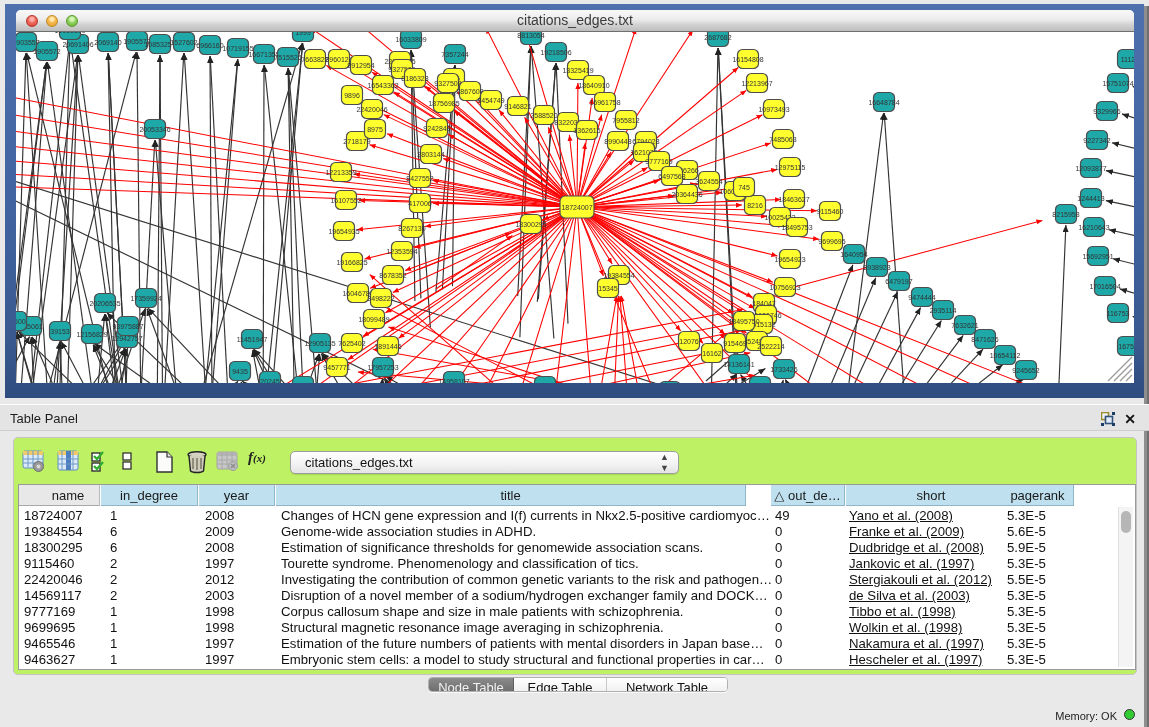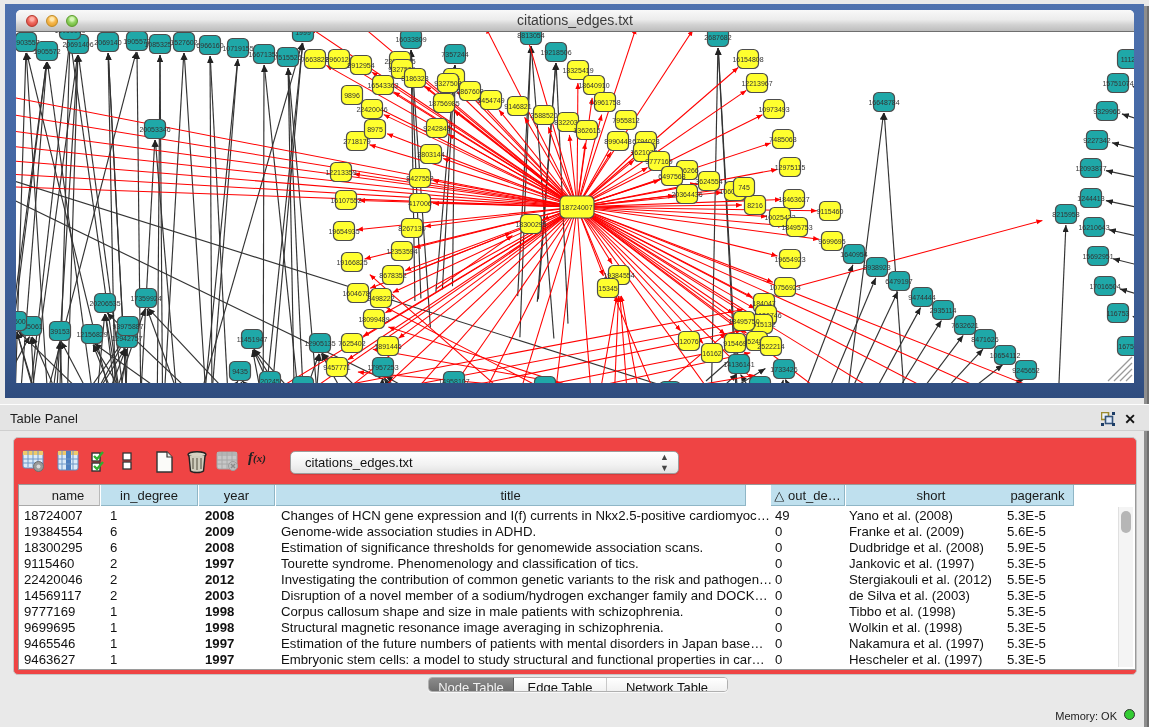--- a/index.html
+++ b/index.html
@@ -23,41 +23,41 @@
 #rstrip2 { position:absolute; right:0; top:6px; width:2px; height:721px; background:#6f6f6f; }
 
 
 #tp-head { position:absolute; left:0; top:404px; width:1149px; height:27px; background:#e4e4e4;
   border-top:1px solid #fdfdfd; border-bottom:1px solid #cfcfcf; }
 #tp-head .t { position:absolute; left:10px; top:6px; font-size:13px; color:#1e1e1e; }
 #tp-float { position:absolute; right:34px; top:7px; width:14px; height:14px; }
 #tp-close { position:absolute; right:13px; top:6px; font-size:14px; font-weight:bold; color:#111; }
 
 #panel { position:absolute; left:13px; top:437px; width:1124px; height:238px;
-  background:#ef4444; border:1px solid #c4c4c4; border-radius:5px; }
+  background:#bef264; border:1px solid #c4c4c4; border-radius:5px; }
 #toolbar { position:absolute; left:6px; top:7px; height:32px; width:1100px; }
 .tbi { position:absolute; top:5px; }
 #combo { position:absolute; left:270px; top:6px; width:389px; height:23px; border:1px solid #9d9d9d; border-radius:5px;
   background:linear-gradient(180deg,#ffffff 0%,#f2f2f2 60%,#e3e3e3 100%); font-size:13px; color:#111;
   line-height:22px; padding-left:14px; box-shadow:0 1px 1px rgba(0,0,0,0.12); }
 #combo .arr { position:absolute; right:9px; top:0px; font-size:9px; color:#444; line-height:11px; }
 
 #table { position:absolute; left:4px; top:46px; width:1118px; height:186px; background:#fff; border:1px solid #9a9a9a; }
 #thead { position:absolute; left:0; top:0; width:1112px; height:21px; }
 .th { position:absolute; top:0; height:21px; background:#bfe0ee; border-right:1px solid #8fb6c6; border-bottom:1px solid #8fb6c6;
   font-size:13px; color:#1a1a1a; text-align:center; line-height:21px; }
 #tbody { position:absolute; left:0; top:23px; width:1112px; }
 .tr { position:relative; height:16px; width:1112px; white-space:nowrap; }
 .c { position:absolute; top:0; font-size:13.2px; color:#111; line-height:16.5px; overflow:hidden; }
 .c0 { left:5px;  width:74px; }
 .c1 { left:91px; width:86px; }
-.c2 { left:186px; width:68px;font-weight:bold; }
+.c2 { left:186px; width:68px; }
 .c3 { left:262px; width:492px; }
 .c4 { left:756px; width:68px; }
-.c5 { left:830px; width:156px; }
+.c5 { left:830px; width:156px;text-decoration:underline; }
 .c6 { left:988px; width:84px; }
 #vscroll { position:absolute; right:2px; top:22px; width:15px; height:160px; background:#f4f4f4; border-left:1px solid #e0e0e0; }
 #vthumb { position:absolute; left:2px; top:4px; width:10px; height:22px; background:#b6b6b6; border-radius:5px; }
 
 
 #tabs { position:absolute; left:428px; top:677px; height:15px; display:flex;
   border:1px solid #b0b0b0; border-radius:4px; overflow:hidden; background:#fff;
   box-shadow:0 1px 0 rgba(255,255,255,0.7); }
 .tab { font-size:13px; line-height:20px; text-align:center;  color:#111; border-right:1px solid #c9c9c9; background:linear-gradient(180deg,#ffffff,#f1f1f1); }
 .tab.sel { background:linear-gradient(180deg,#8b8b8b,#6f6f6f); color:#f2f2f2; border-right:1px solid #5f5f5f; }

